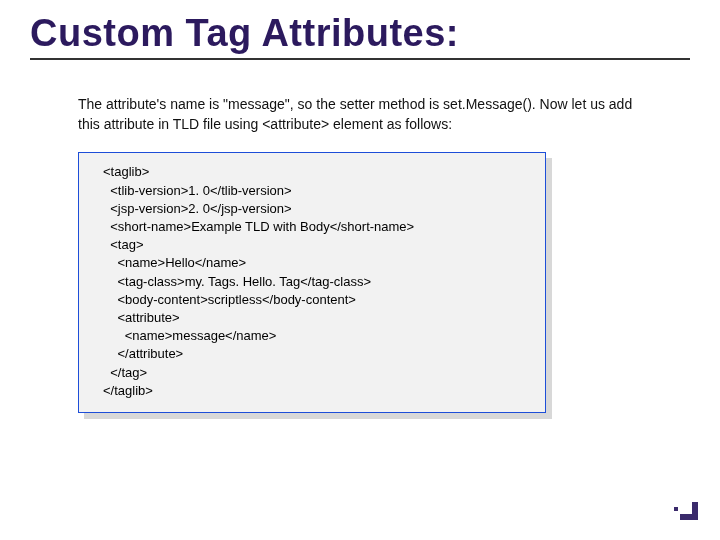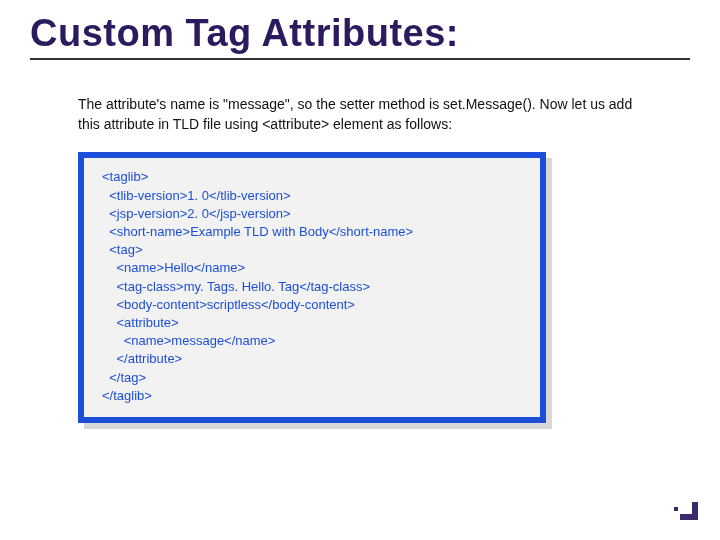--- a/index.html
+++ b/index.html
@@ -50,25 +50,25 @@
     position: absolute;
     top: 6px;
     left: 6px;
     width: 100%;
     height: 100%;
     background: #d8d8d8;
   }
   .codebox {
     position: relative;
     background: #f2f2f2;
-    border: 6px solid #1d4ed8;
-    padding: 10px 14px 12px 18px;
+    border: 1px solid #1d4ed8;
+    padding: 10px 14px 12px 24px;
     font-size: 13px;
     line-height: 1.4;
-    color: #1d4ed8;
+    color: #000000;
     font-family: "Trebuchet MS", "Tahoma", Arial, sans-serif;
     white-space: pre;
   }
   .corner {
     position: absolute;
     right: 22px;
     bottom: 20px;
     width: 18px;
     height: 18px;
   }

